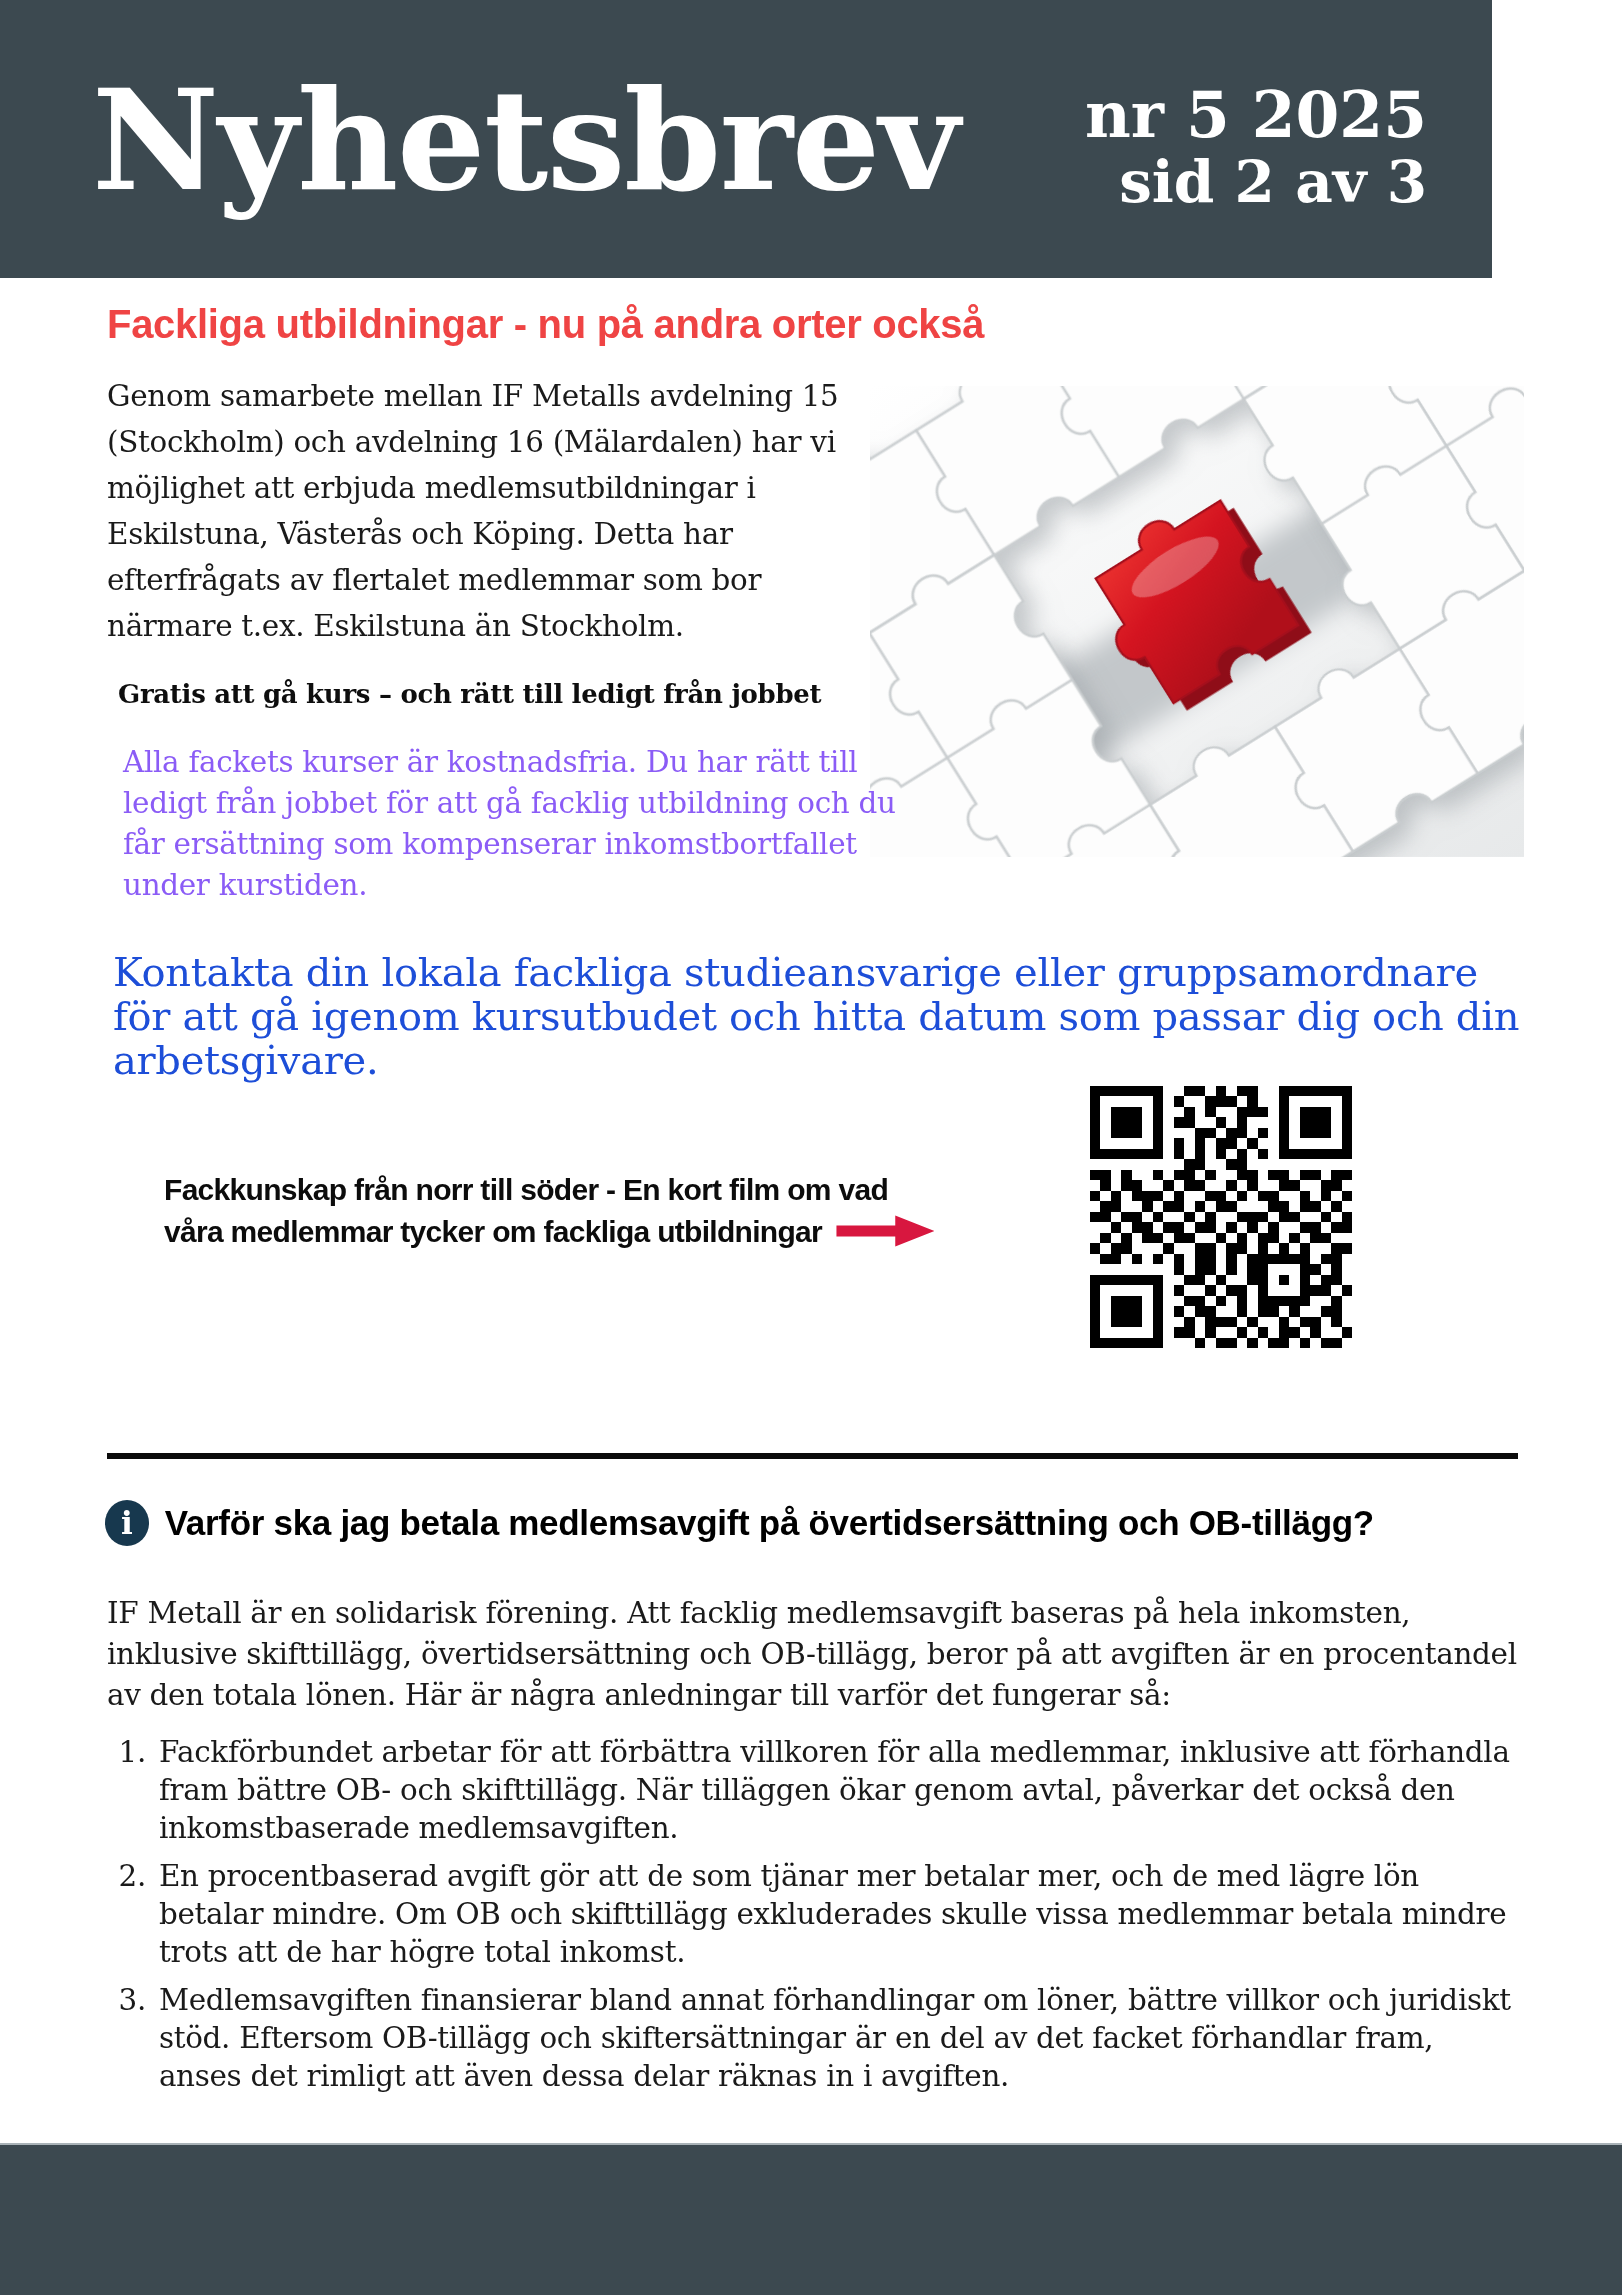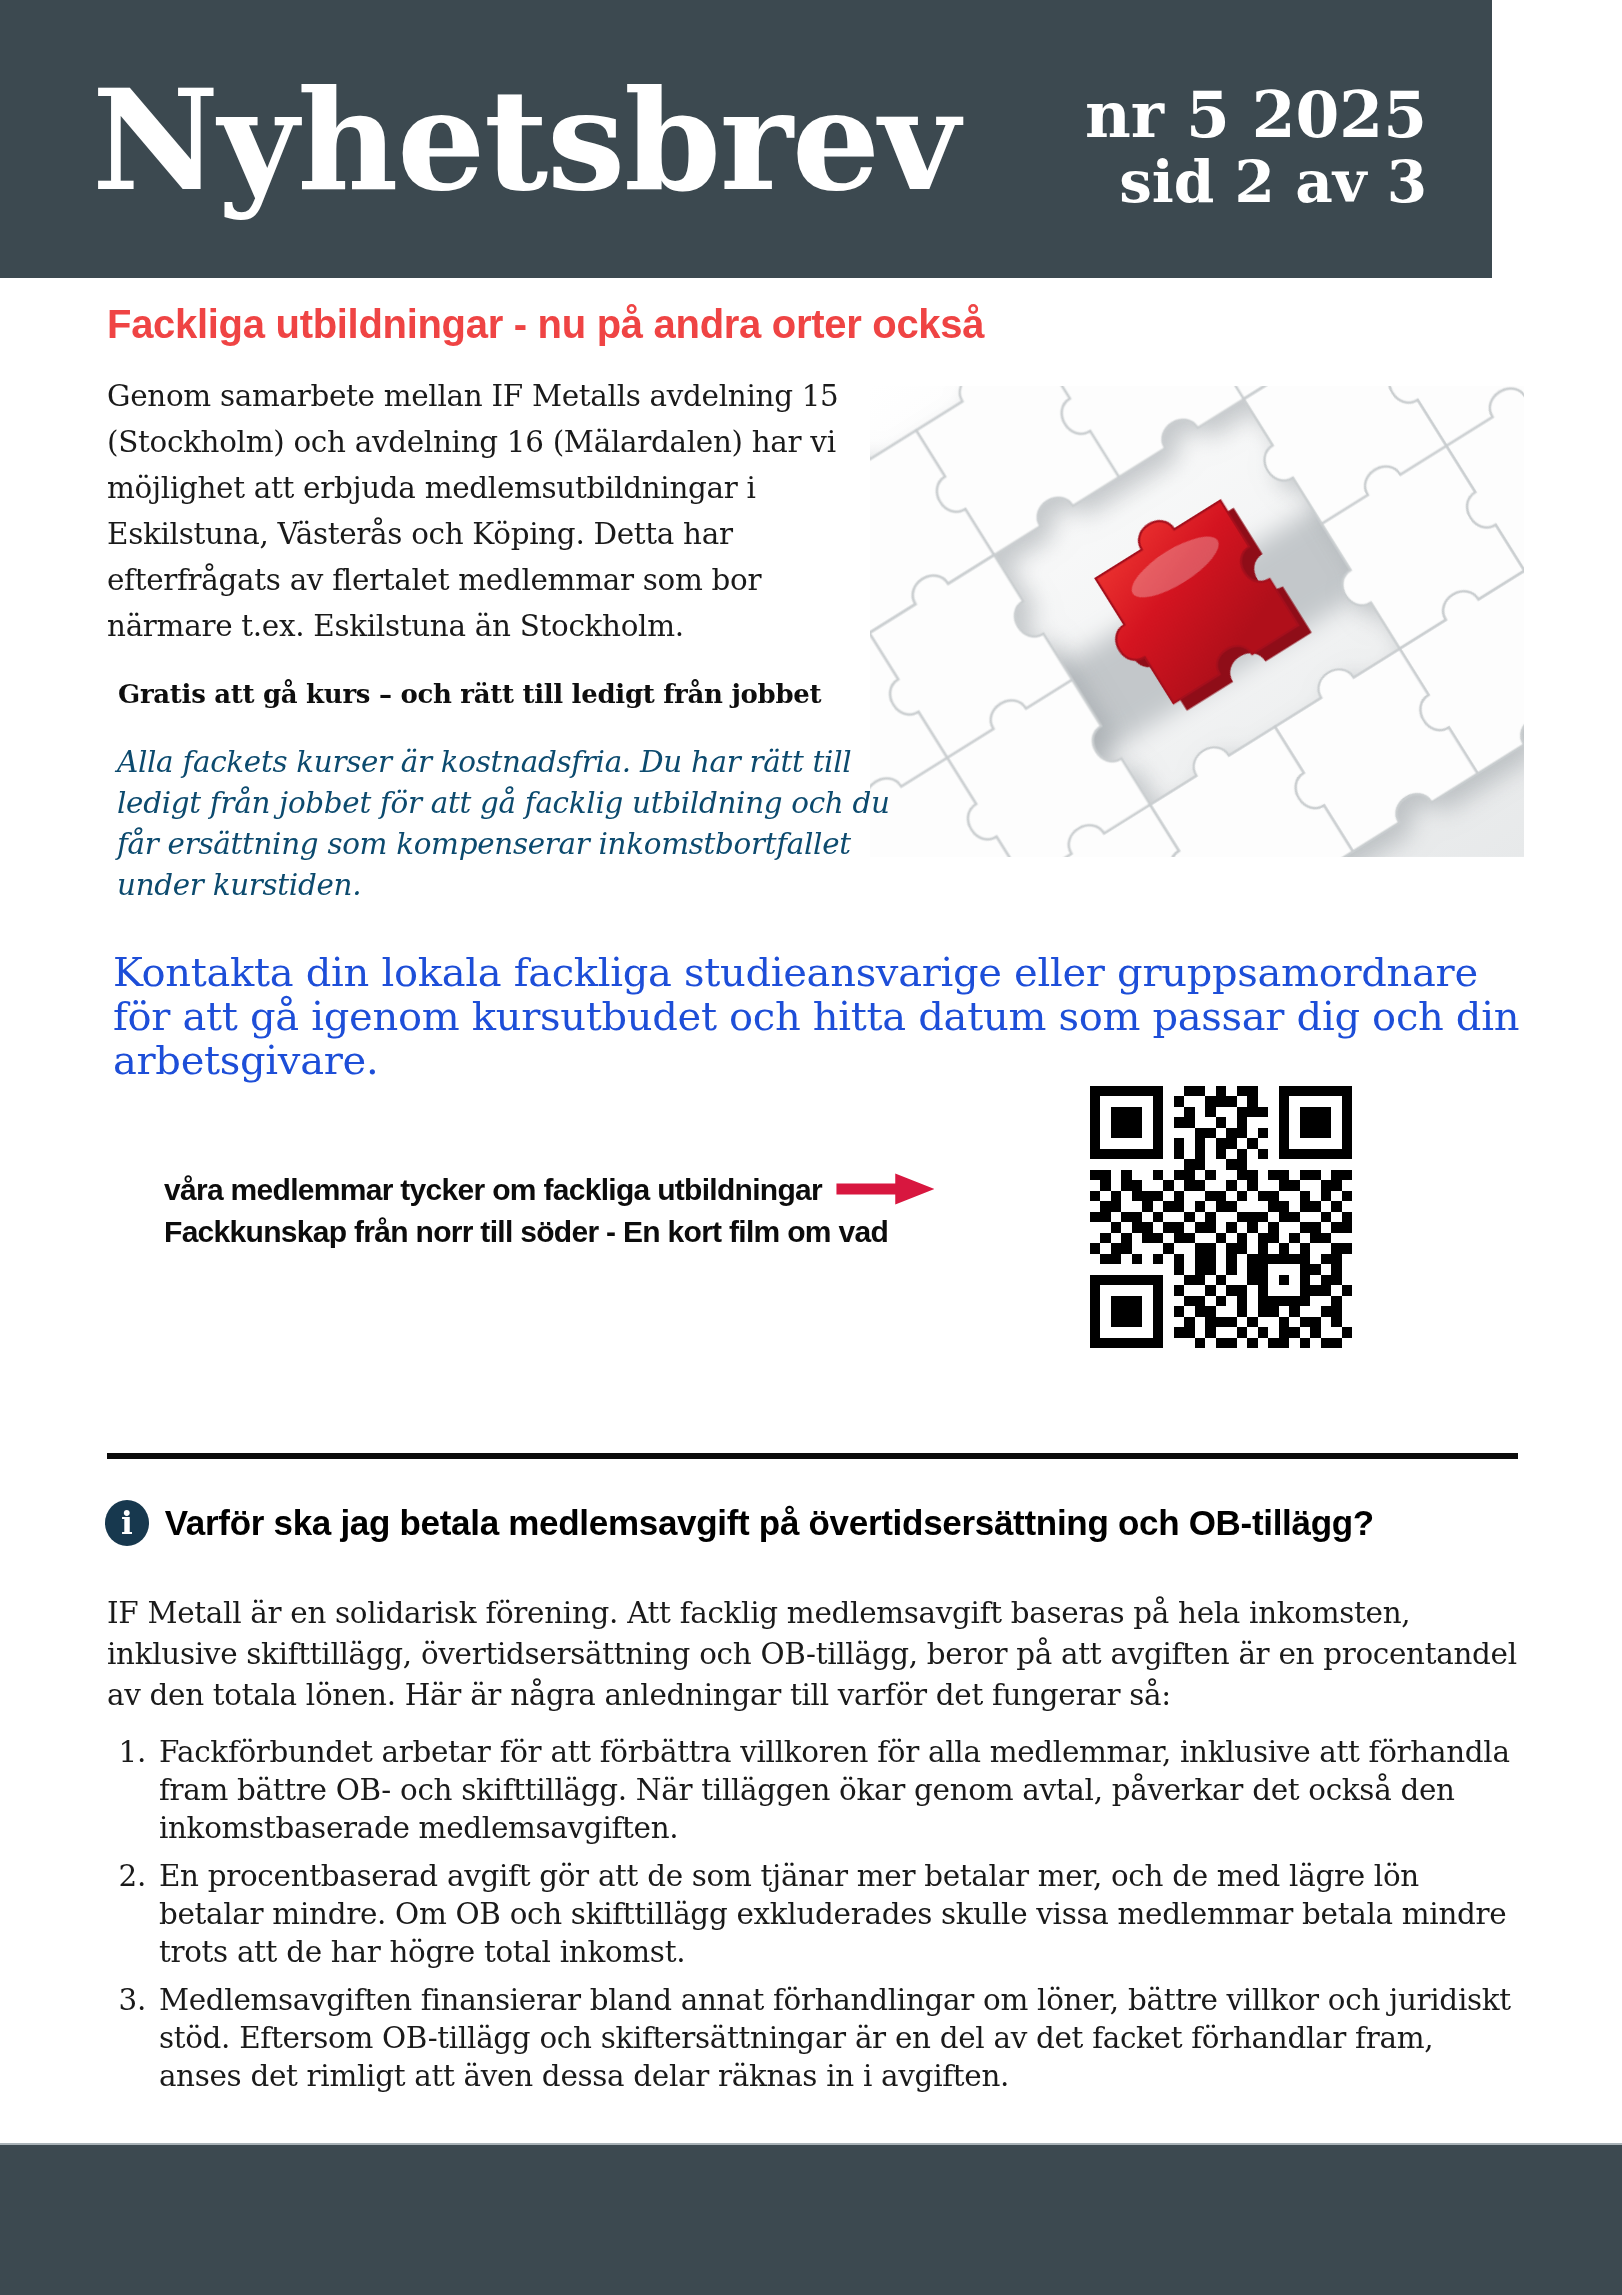--- a/index.html
+++ b/index.html
@@ -34,22 +34,22 @@
     font-size:29.4px;line-height:46px;color:#1a1a1a;letter-spacing:-0.3px;
   }
   .puzzle-figure{
     position:absolute;left:870px;top:386px;width:654px;height:471px;overflow:hidden;
   }
   .a1-sub{
     position:absolute;left:107px;top:679px;
     font-size:26px;font-weight:700;color:#0e0e0e;white-space:nowrap;letter-spacing:-0.3px;margin-left:11px;
   }
   .a1-para2{
-    position:absolute;left:117px;top:742px;width:785px;
-    font-size:29.4px;line-height:41px;color:#0c4a6e;letter-spacing:-0.3px;font-style:italic;
+    position:absolute;left:123px;top:742px;width:785px;
+    font-size:29.4px;line-height:41px;color:#8b5cf6;letter-spacing:-0.3px;
   }
   .a1-para3{
     position:absolute;left:113px;top:950px;width:1413px;
     font-size:40px;line-height:44px;color:#1d4ed8;letter-spacing:-0.3px;
   }
   
   .qr-caption{
     position:absolute;left:164px;top:1169px;
     font-family:"Liberation Sans", sans-serif;font-weight:700;font-size:30px;
     line-height:42px;color:#0c0c0c;letter-spacing:-0.7px;
@@ -168,22 +168,22 @@
         </g>
       </g>
     </svg>
   </div>
 
   <div class="a1-sub">Gratis att gå kurs – och rätt till ledigt från jobbet</div>
   <div class="a1-para2">Alla fackets kurser är kostnadsfria. Du har rätt till ledigt från jobbet för att gå facklig utbildning och du får ersättning som kompenserar inkomstbortfallet under kurstiden.</div>
   <div class="a1-para3">Kontakta din lokala fackliga studieansvarige eller gruppsamordnare för att gå igenom kursutbudet och hitta datum som passar dig och din arbetsgivare.</div>
 
   <div class="qr-caption">
+    <span class="cap-line">Fackkunskap från norr till söder - En kort film om vad</span>
     <span class="cap-line"><span>våra medlemmar tycker om fackliga utbildningar</span><span class="arrow-right"></span></span>
-    <span class="cap-line">Fackkunskap från norr till söder - En kort film om vad</span>
   </div>
   <div class="qr-box" style="grid-template-columns: repeat(25, 1fr);">
       <div class="qm"></div>
       <div class="qm"></div>
       <div class="qm"></div>
       <div class="qm"></div>
       <div class="qm"></div>
       <div class="qm"></div>
       <div class="qm"></div>
       <div></div>

